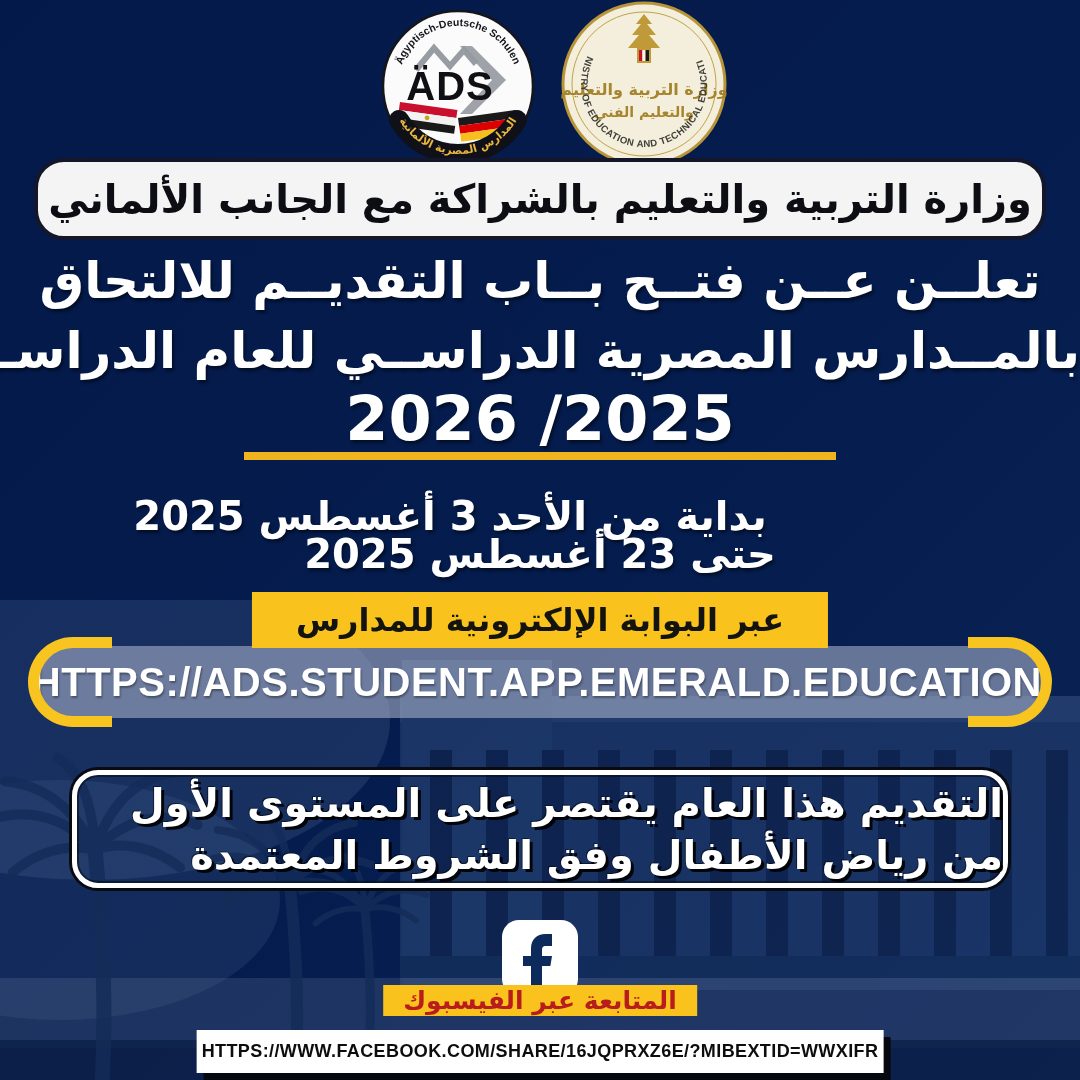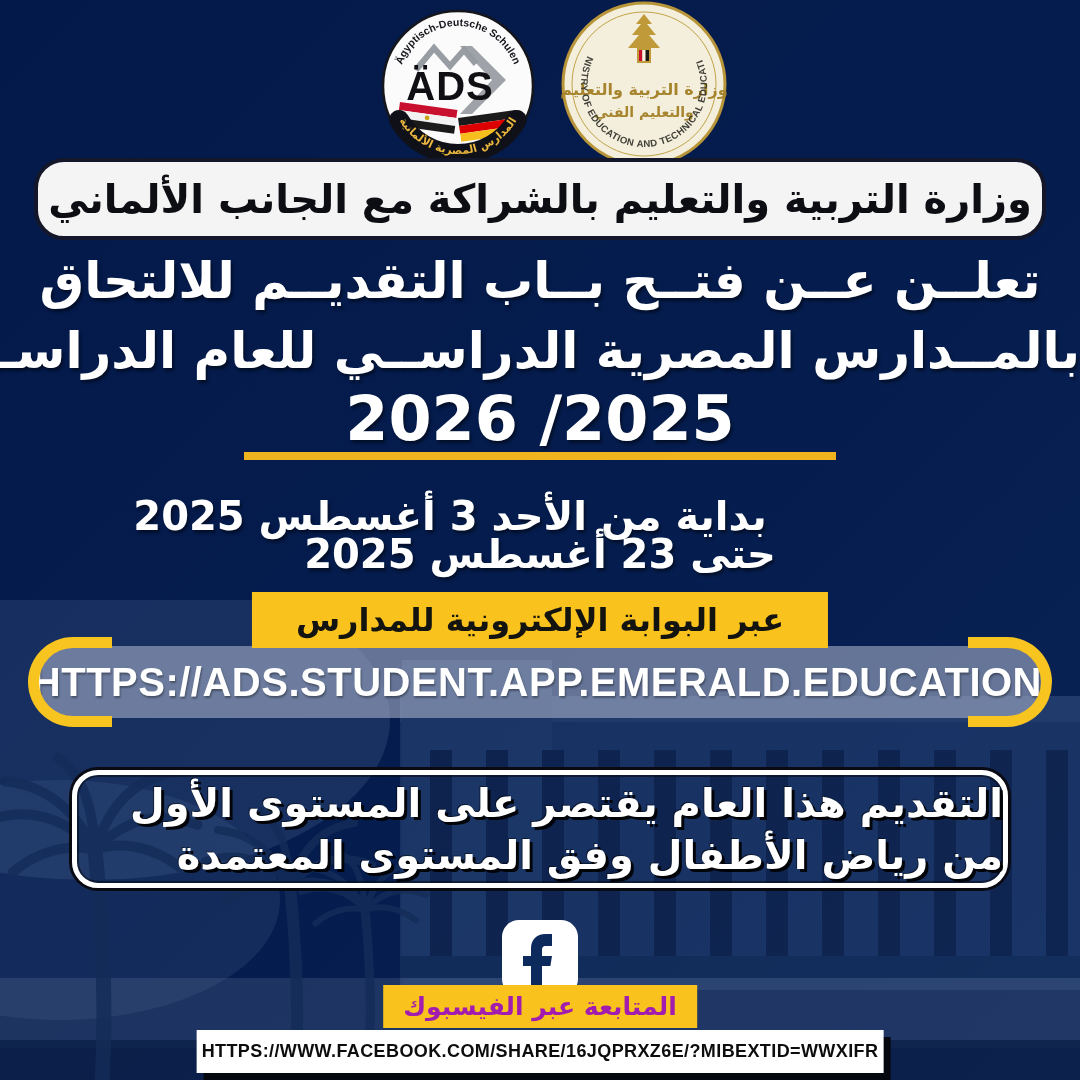--- a/index.html
+++ b/index.html
@@ -75,22 +75,22 @@
     color:#fff;font-size:40px;font-weight:800;line-height:52px;white-space:nowrap;
     text-shadow:3px 3px 0 rgba(0,0,0,.9),-1px -1px 0 rgba(0,0,0,.5);
   }
 
   
   .fb-icon{
     left:502px;top:920px;width:76px;height:76px;background:#ffffff;border-radius:17px;
     z-index:4;display:flex;align-items:flex-end;justify-content:center;overflow:hidden;
   }
   .fb-label{
-    top:985px;z-index:5;background:#f9c21d;color:#a21caf;
-    font-size:25px;font-weight:800;padding:7px 20px;white-space:nowrap;
+    top:985px;z-index:5;background:#f9c21d;color:#b91c1c;
+    font-size:25px;font-weight:800;padding:1px 20px;white-space:nowrap;
   }
   .fb-url{
     top:1030px;z-index:5;background:#ffffff;color:#0d0d0d;
     font-family:"Liberation Sans",sans-serif;font-weight:bold;font-size:18px;
     letter-spacing:.4px;padding:11px 5px;white-space:nowrap;
     box-shadow:7px 7px 0 #05080f;
   }
   .rtl{direction:rtl;}
 </style>
 </head>
@@ -212,21 +212,21 @@
   <div class="abs ctr portal-label rtl">عبر البوابة الإلكترونية للمدارس</div>
 
   <div class="abs url-pill">
     <div class="bracket left"></div>
     <div class="bracket right"></div>
     <span class="txt">HTTPS://ADS.STUDENT.APP.EMERALD.EDUCATION</span>
   </div>
 
   <div class="abs notice">
     <div class="n rtl">التقديم هذا العام يقتصر على المستوى الأول</div>
-    <div class="n rtl">من رياض الأطفال وفق المستوى المعتمدة</div>
+    <div class="n rtl">من رياض الأطفال وفق الشروط المعتمدة</div>
   </div>
 
   <div class="abs fb-icon">
     <svg viewBox="0 0 76 76" width="76" height="76">
       <path fill="#0c2a5b" d="M50 26h-7c-1.6 0-3 1.4-3 3.4V36h10l-1.6 10H40v30h-11V46h-8V36h8v-7.5C29 19.6 34.6 14 43.5 14H50v12z"></path>
     </svg>
   </div>
   <div class="abs ctr fb-label rtl">المتابعة عبر الفيسبوك</div>
   <div class="abs ctr fb-url">HTTPS://WWW.FACEBOOK.COM/SHARE/16JQPRXZ6E/?MIBEXTID=WWXIFR</div>
 

